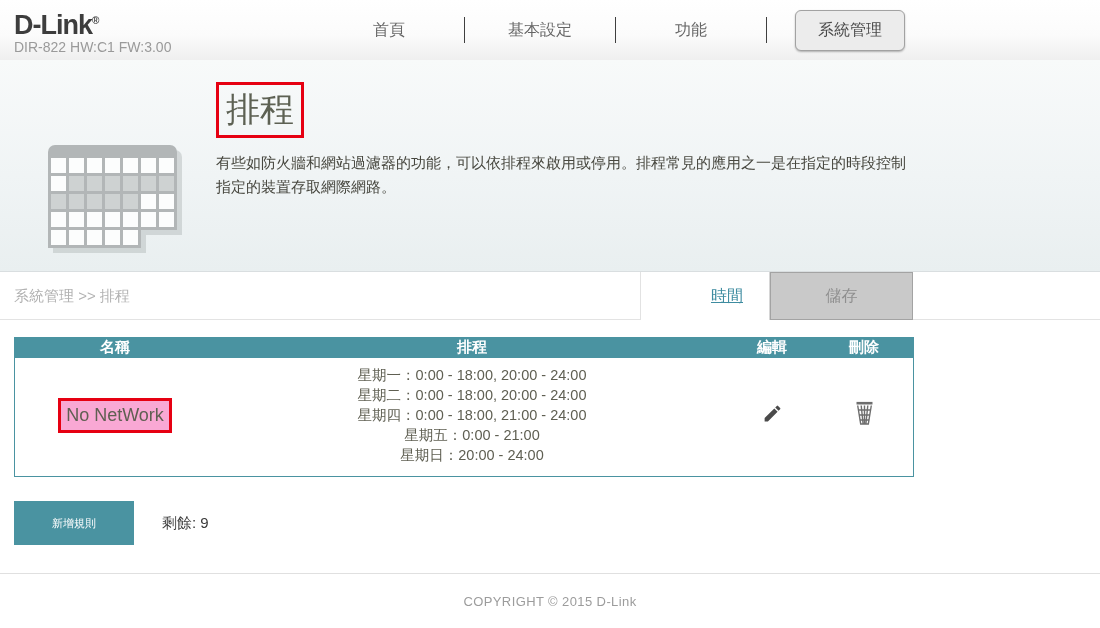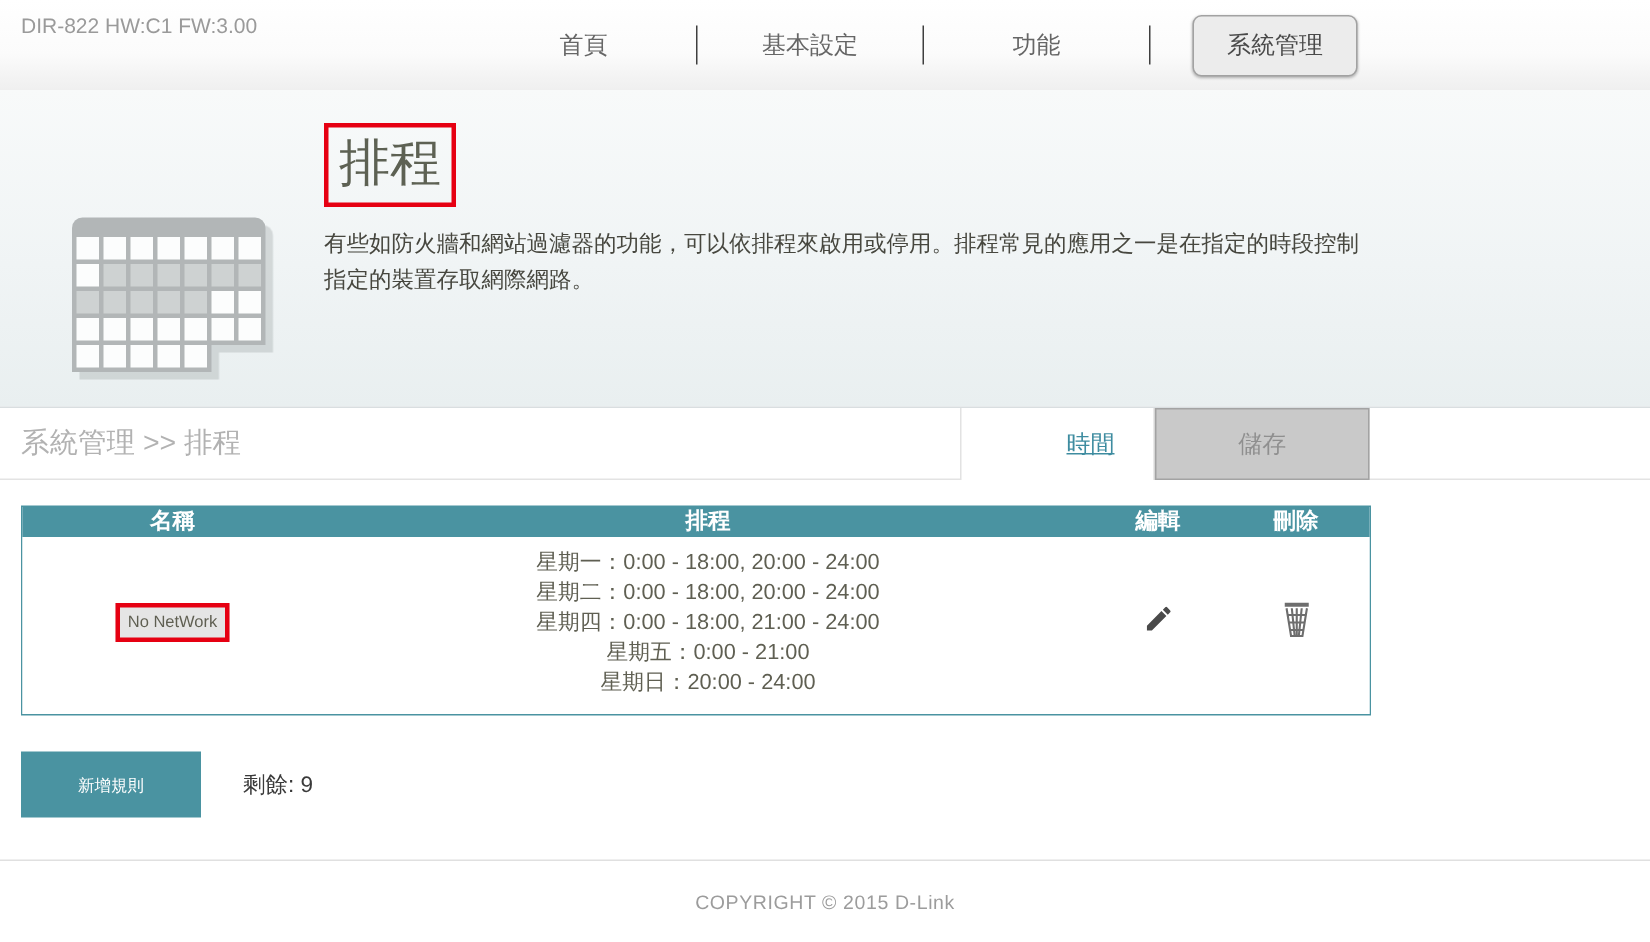--- a/index.html
+++ b/index.html
@@ -64,21 +64,21 @@
   }
 
   
   .crumbbar {
     height: 48px; background: #ffffff;
     border-bottom: 1px solid #e3e3e3;
     position: relative;
   }
   .breadcrumb {
     line-height: 47px; padding-left: 14px;
-    font-size: 19px; color: #b2b2b2;
+    font-size: 15px; color: #b2b2b2;
   }
   .tabs { position: absolute; top: 0; left: 640px; height: 48px; display: flex; }
   .tab { display: flex; align-items: center; justify-content: center; font-size: 16px; cursor: pointer; }
   .tab-time {
     width: 130px; background: #ffffff;
     border-left: 1px solid #e2e2e2; border-right: 1px solid #d6d6d6;
     color: #3e8ca0; text-decoration: underline; padding-left: 44px;
   }
   .tab-save {
     width: 143px; background: #c9c9c9;
@@ -95,21 +95,21 @@
     display: flex; align-items: flex-start; height: 20px;
     background: #4a93a1; color: #ffffff; font-weight: bold; font-size: 15px;
   }
   .t-row { display: flex; align-items: center; background: #ffffff; padding: 7px 0 11px 0; }
   .col-name { width: 200px; flex: 0 0 200px; text-align: center; }
   .col-sched { flex: 1; text-align: center; }
   .col-edit { width: 86px; flex: 0 0 86px; text-align: center; }
   .col-del { width: 98px; flex: 0 0 98px; text-align: center; }
   .name-box {
     display: inline-block; border: 3px solid #e60012; padding: 4px 5px;
-    font-size: 11px; color: #5f5f52; background: #e5e5e5;
+    font-size: 18px; color: #5f5f52; background: #f9a8d4;
   }
   .sched-line { font-size: 14.5px; line-height: 20px; color: #5f5f52; }
   .icon-btn { display: inline-block; cursor: pointer; line-height: 0; }
 
   
   .actions { display: flex; align-items: center; margin: 24px 0 0 14px; }
   .add-btn {
     width: 120px; height: 44px; border: none; cursor: pointer;
     background: #4a93a1; color: #ffffff; font-size: 11px;
     font-family: "Liberation Sans", "DejaVu Sans", sans-serif;
@@ -121,20 +121,21 @@
   .copyright {
     text-align: center; padding-top: 20px;
     font-size: 13px; color: #9c9c9c; letter-spacing: 0.4px;
   }
 </style>
 </head>
 <body>
 
 <header class="topbar">
   <div class="brand">
+    <div class="logo"><span>D-Link</span><sup>®</sup></div>
     <div class="model">DIR-822 HW:C1 FW:3.00</div>
   </div>
   <nav class="topnav">
     <div class="nav-slot"><a class="nav-link">首頁</a></div>
     <span class="nav-divider"></span>
     <div class="nav-slot"><a class="nav-link">基本設定</a></div>
     <span class="nav-divider"></span>
     <div class="nav-slot"><a class="nav-link">功能</a></div>
     <span class="nav-divider"></span>
     <div class="nav-slot"><a class="nav-btn">系統管理</a></div>

